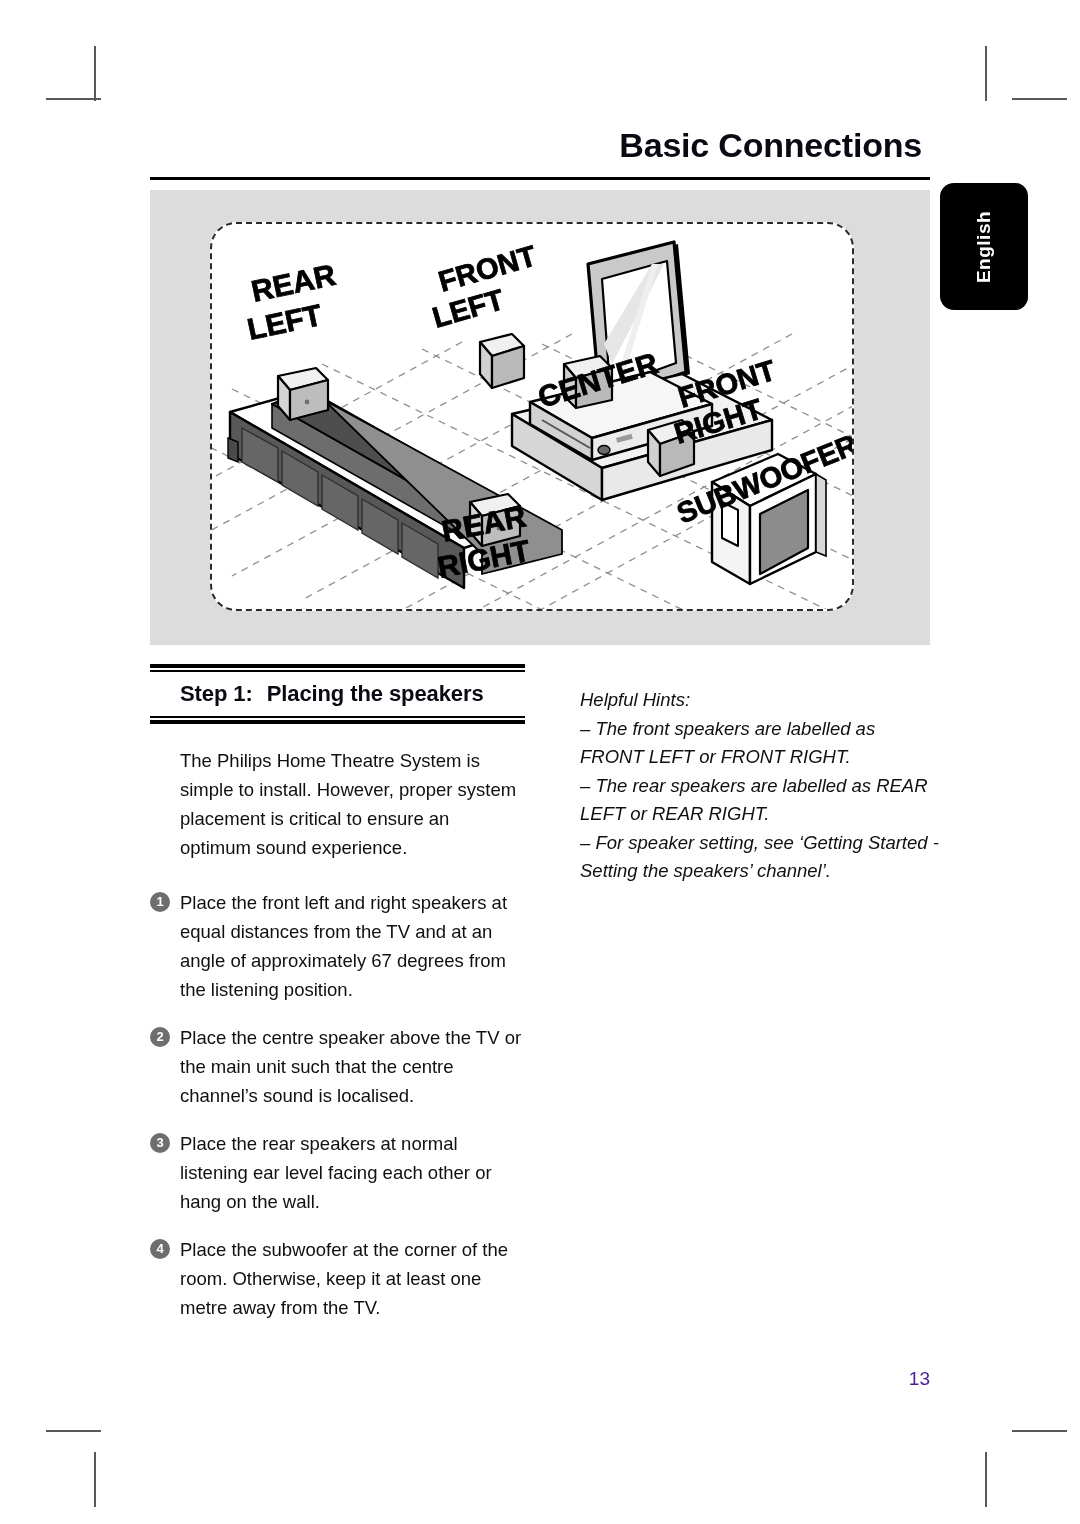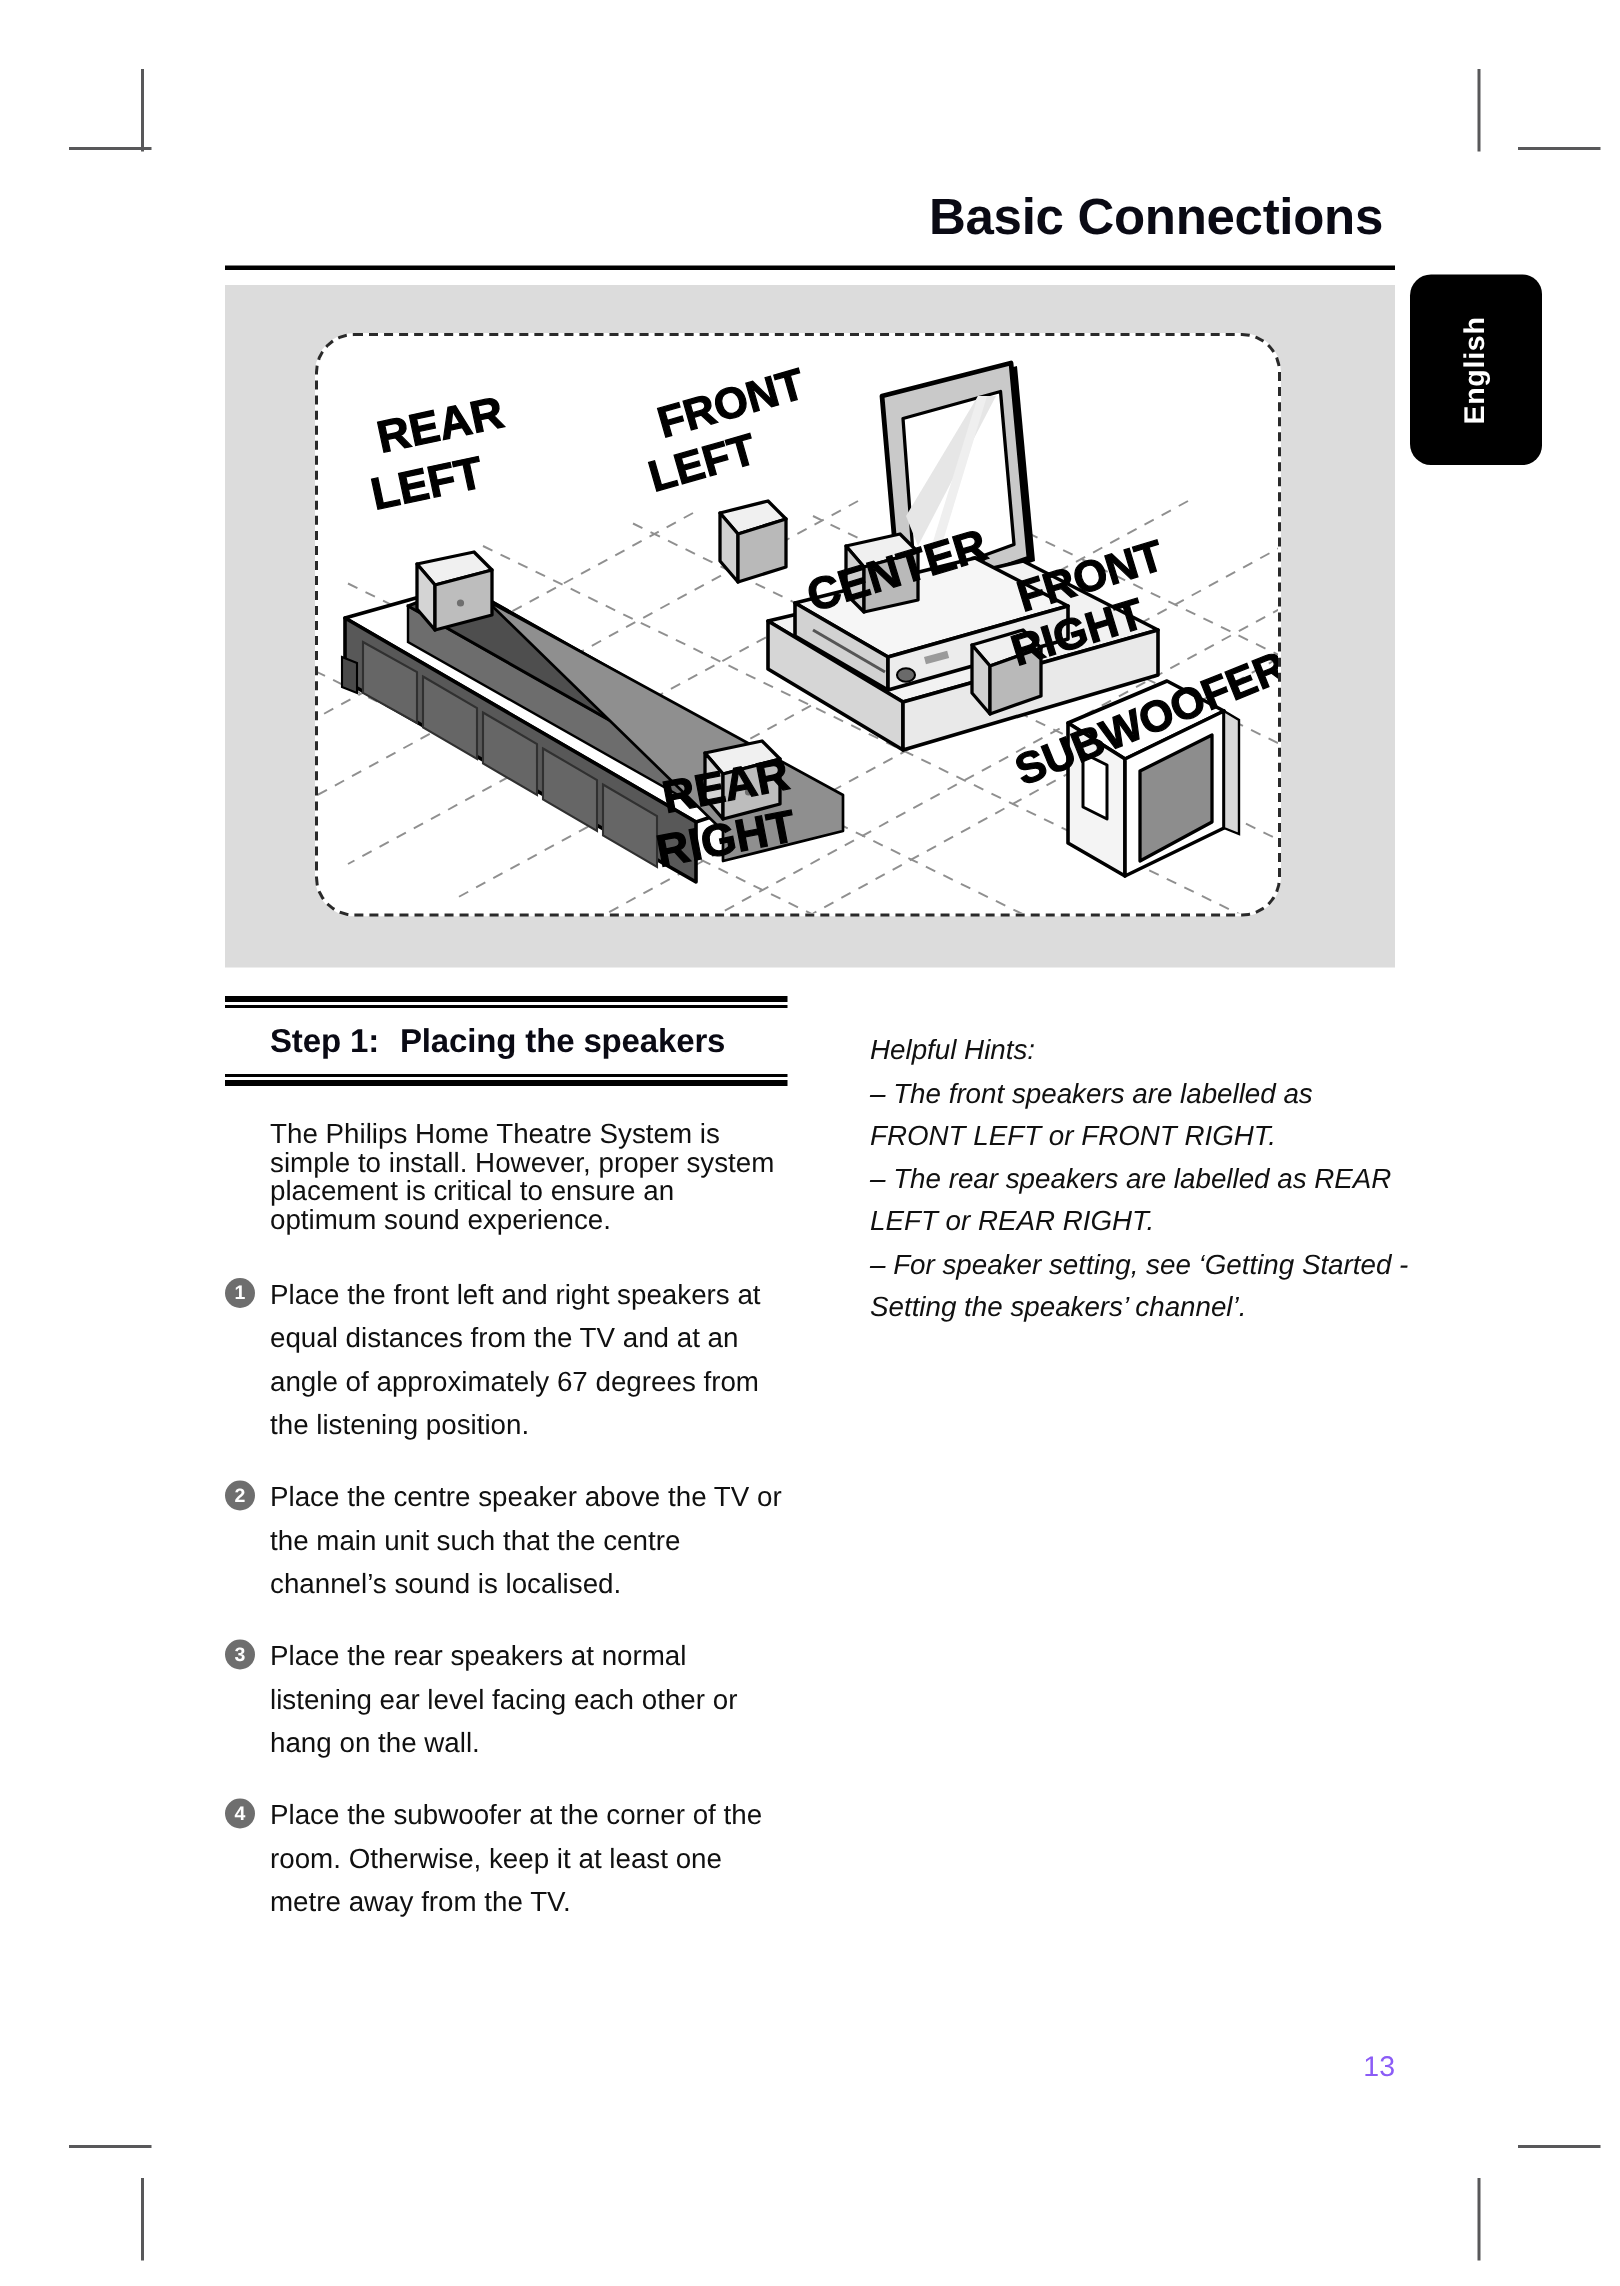--- a/index.html
+++ b/index.html
@@ -114,21 +114,21 @@
     padding: 9px 0 9px 30px;
     letter-spacing: -0.1px;
     white-space: nowrap;
   }
   #step-heading .step-label { margin-right: 14px; }
 
   
   #intro-para {
     margin-top: 22px;
     font-size: 18.5px;
-    line-height: 19px;
+    line-height: 29px;
     padding-left: 30px;
     color: #101010;
   }
 
   ol#steps-list {
     list-style: none;
     margin: 26px 0 0 0;
     padding: 0;
   }
   ol#steps-list li {
@@ -163,21 +163,21 @@
   }
   #hints .hint-title { display: block; }
   #hints .hint-item { display: block; }
 
   
   #page-number {
     position: absolute;
     right: 150px;
     top: 1368px;
     font-size: 19px;
-    color: #8b5cf6;
+    color: #4c1d95;
   }
 </style>
 </head>
 <body>
 
 <div class="crop crop-v" style="left:94px; top:46px;"></div>
 <div class="crop crop-h" style="left:46px; top:98px;"></div>
 <div class="crop crop-v" style="left:985px; top:46px;"></div>
 <div class="crop crop-h" style="left:1012px; top:98px;"></div>
 <div class="crop crop-v" style="left:94px; top:1452px;"></div>

